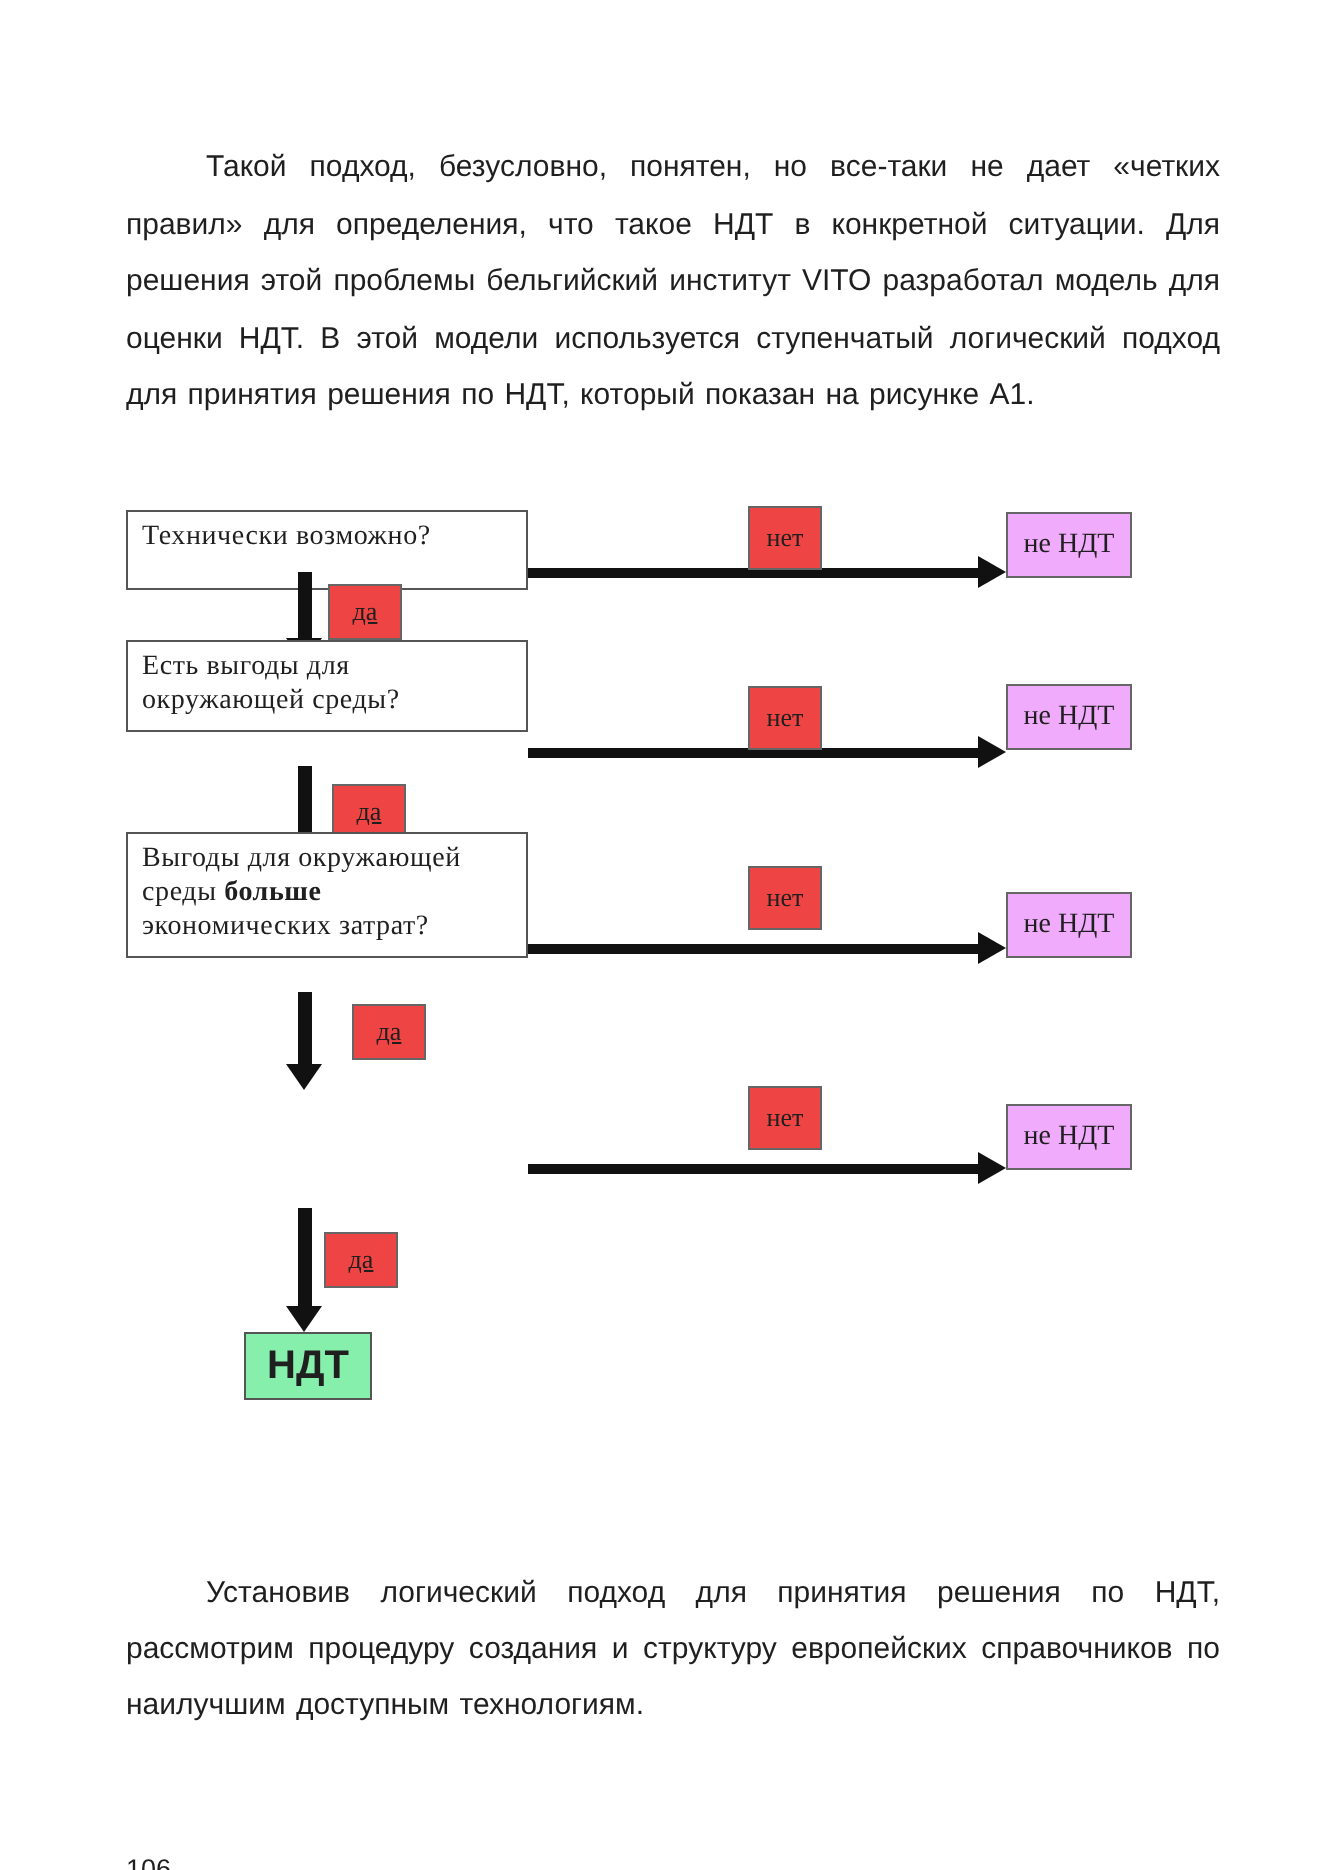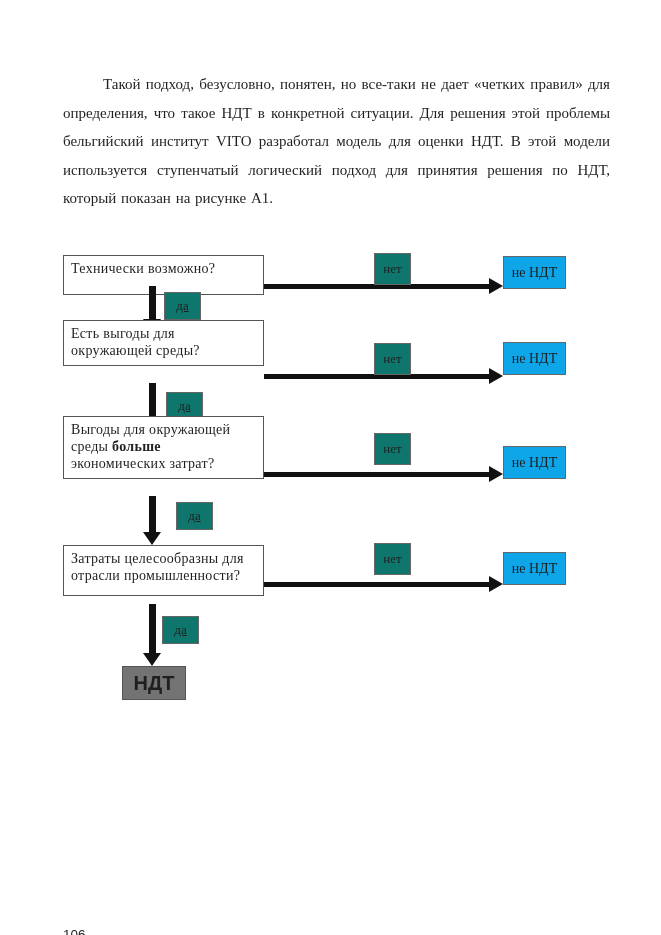--- a/index.html
+++ b/index.html
@@ -27,21 +27,21 @@
     position: absolute;
     left: 63px;
     width: 547px;
     margin: 0;
     font-size: 15px;
     line-height: 28.5px;
     text-align: justify;
     text-indent: 40px;
     word-spacing: 1px;
   }
-  .para-intro { top: 70px; font-family: Liberation Serif, serif; }
+  .para-intro { top: 70px; }
   .para-outro { top: 783px; line-height: 28px; }
   .page-number {
     position: absolute;
     left: 63px;
     top: 902px;
     font-size: 13.5px;
     margin-top: 25px;
   }
   .figure-caption {
     position: absolute;
@@ -67,52 +67,52 @@
     font-size: 14px;
     line-height: 17px;
     padding: 4px 7px 0 7px;
     letter-spacing: 0.3px;
   }
   .sbox {
     position: absolute;
     box-sizing: border-box;
     width: 37px;
     border: 1.5px solid #666666;
-    background: #0f766e;
+    background: #ef4444;
     font-family: "Liberation Serif", serif;
     font-size: 13px;
     display: flex;
     align-items: center;
     justify-content: center;
   }
   .yes-box { height: 28px; text-decoration: underline; }
   .no-box  { height: 32px; }
   .reject-box {
     position: absolute;
     left: 503px;
     box-sizing: border-box;
     width: 63px;
     height: 33px;
     border: 1.5px solid #666666;
-    background: #0ea5e9;
+    background: #f0abfc;
     font-family: "Liberation Serif", serif;
     font-size: 14px;
     display: flex;
     align-items: center;
     justify-content: center;
   }
   .result-box {
     position: absolute;
     left: 122px;
     top: 666px;
     box-sizing: border-box;
     width: 64px;
     height: 34px;
     border: 1.5px solid #555555;
-    background: #737373;
+    background: #86efac;
     font-family: "Liberation Sans", sans-serif;
     font-weight: bold;
     font-size: 20px;
     display: flex;
     align-items: center;
     justify-content: center;
   }
   .vshaft {
     position: absolute;
     left: 149px;
@@ -175,30 +175,30 @@
 
     <div class="qbox" style="top:416px;height:63px"><span>Выгоды для окружающей среды </span><b>больше</b><span> экономических затрат?</span></div>
     <div class="hshaft" style="top:472px"></div>
     <div class="hhead" style="top:466px"></div>
     <div class="sbox no-box" style="left:374px;top:433px">нет</div>
     <div class="reject-box" style="top:446px">не НДТ</div>
     <div class="vshaft" style="top:496px;height:36px"></div>
     <div class="vhead" style="top:532px"></div>
     <div class="sbox yes-box" style="left:176px;top:502px">да</div>
 
-    <div class="qbox" style="top:545px;height:51px"><span>Затраты целесообразны для отрасли промышленности?</span></div>
     <div class="hshaft" style="top:582px"></div>
     <div class="hhead" style="top:576px"></div>
     <div class="sbox no-box" style="left:374px;top:543px">нет</div>
     <div class="reject-box" style="top:552px">не НДТ</div>
     <div class="vshaft" style="top:604px;height:49px"></div>
     <div class="vhead" style="top:653px"></div>
     <div class="sbox yes-box" style="left:162px;top:616px">да</div>
 
     <div class="result-box">НДТ</div>
 
   </div>
 
 
+  <p class="para para-outro">Установив логический подход для принятия решения по НДТ, рассмотрим процедуру создания и структуру европейских справочников по наилучшим доступным технологиям.</p>
 
   <div class="page-number">106</div>
 
 </div>
 
 </body></html>

